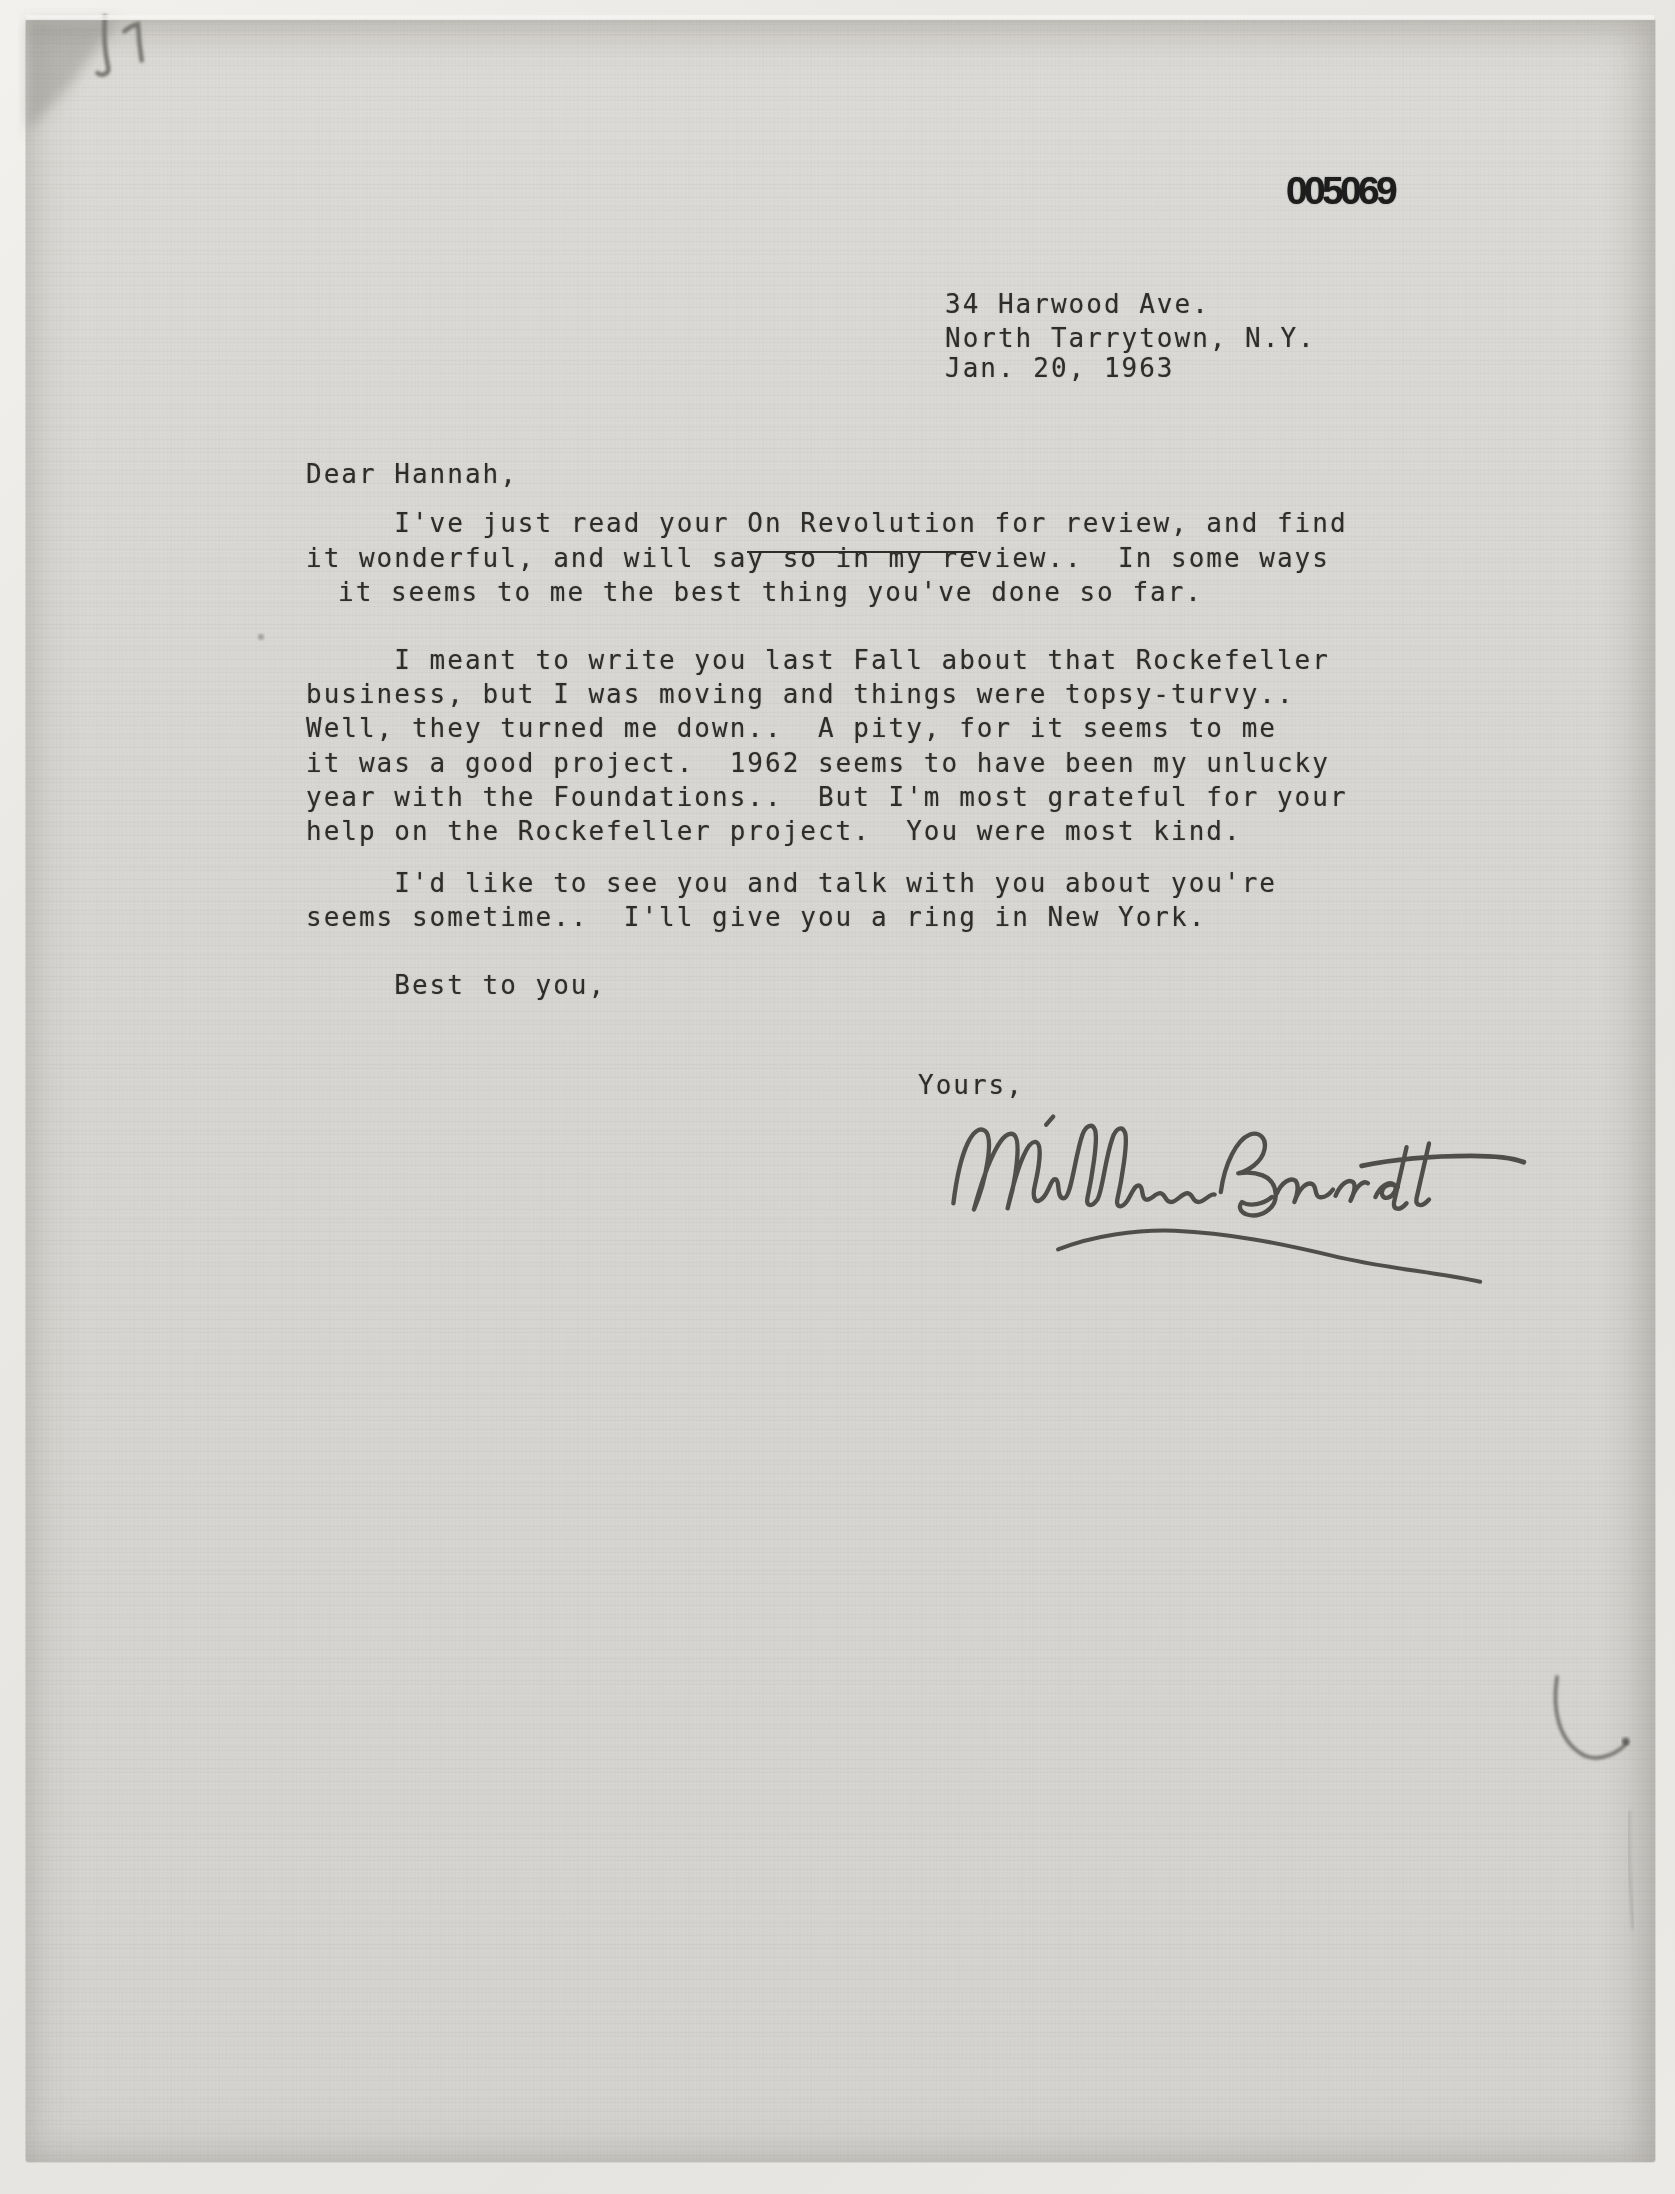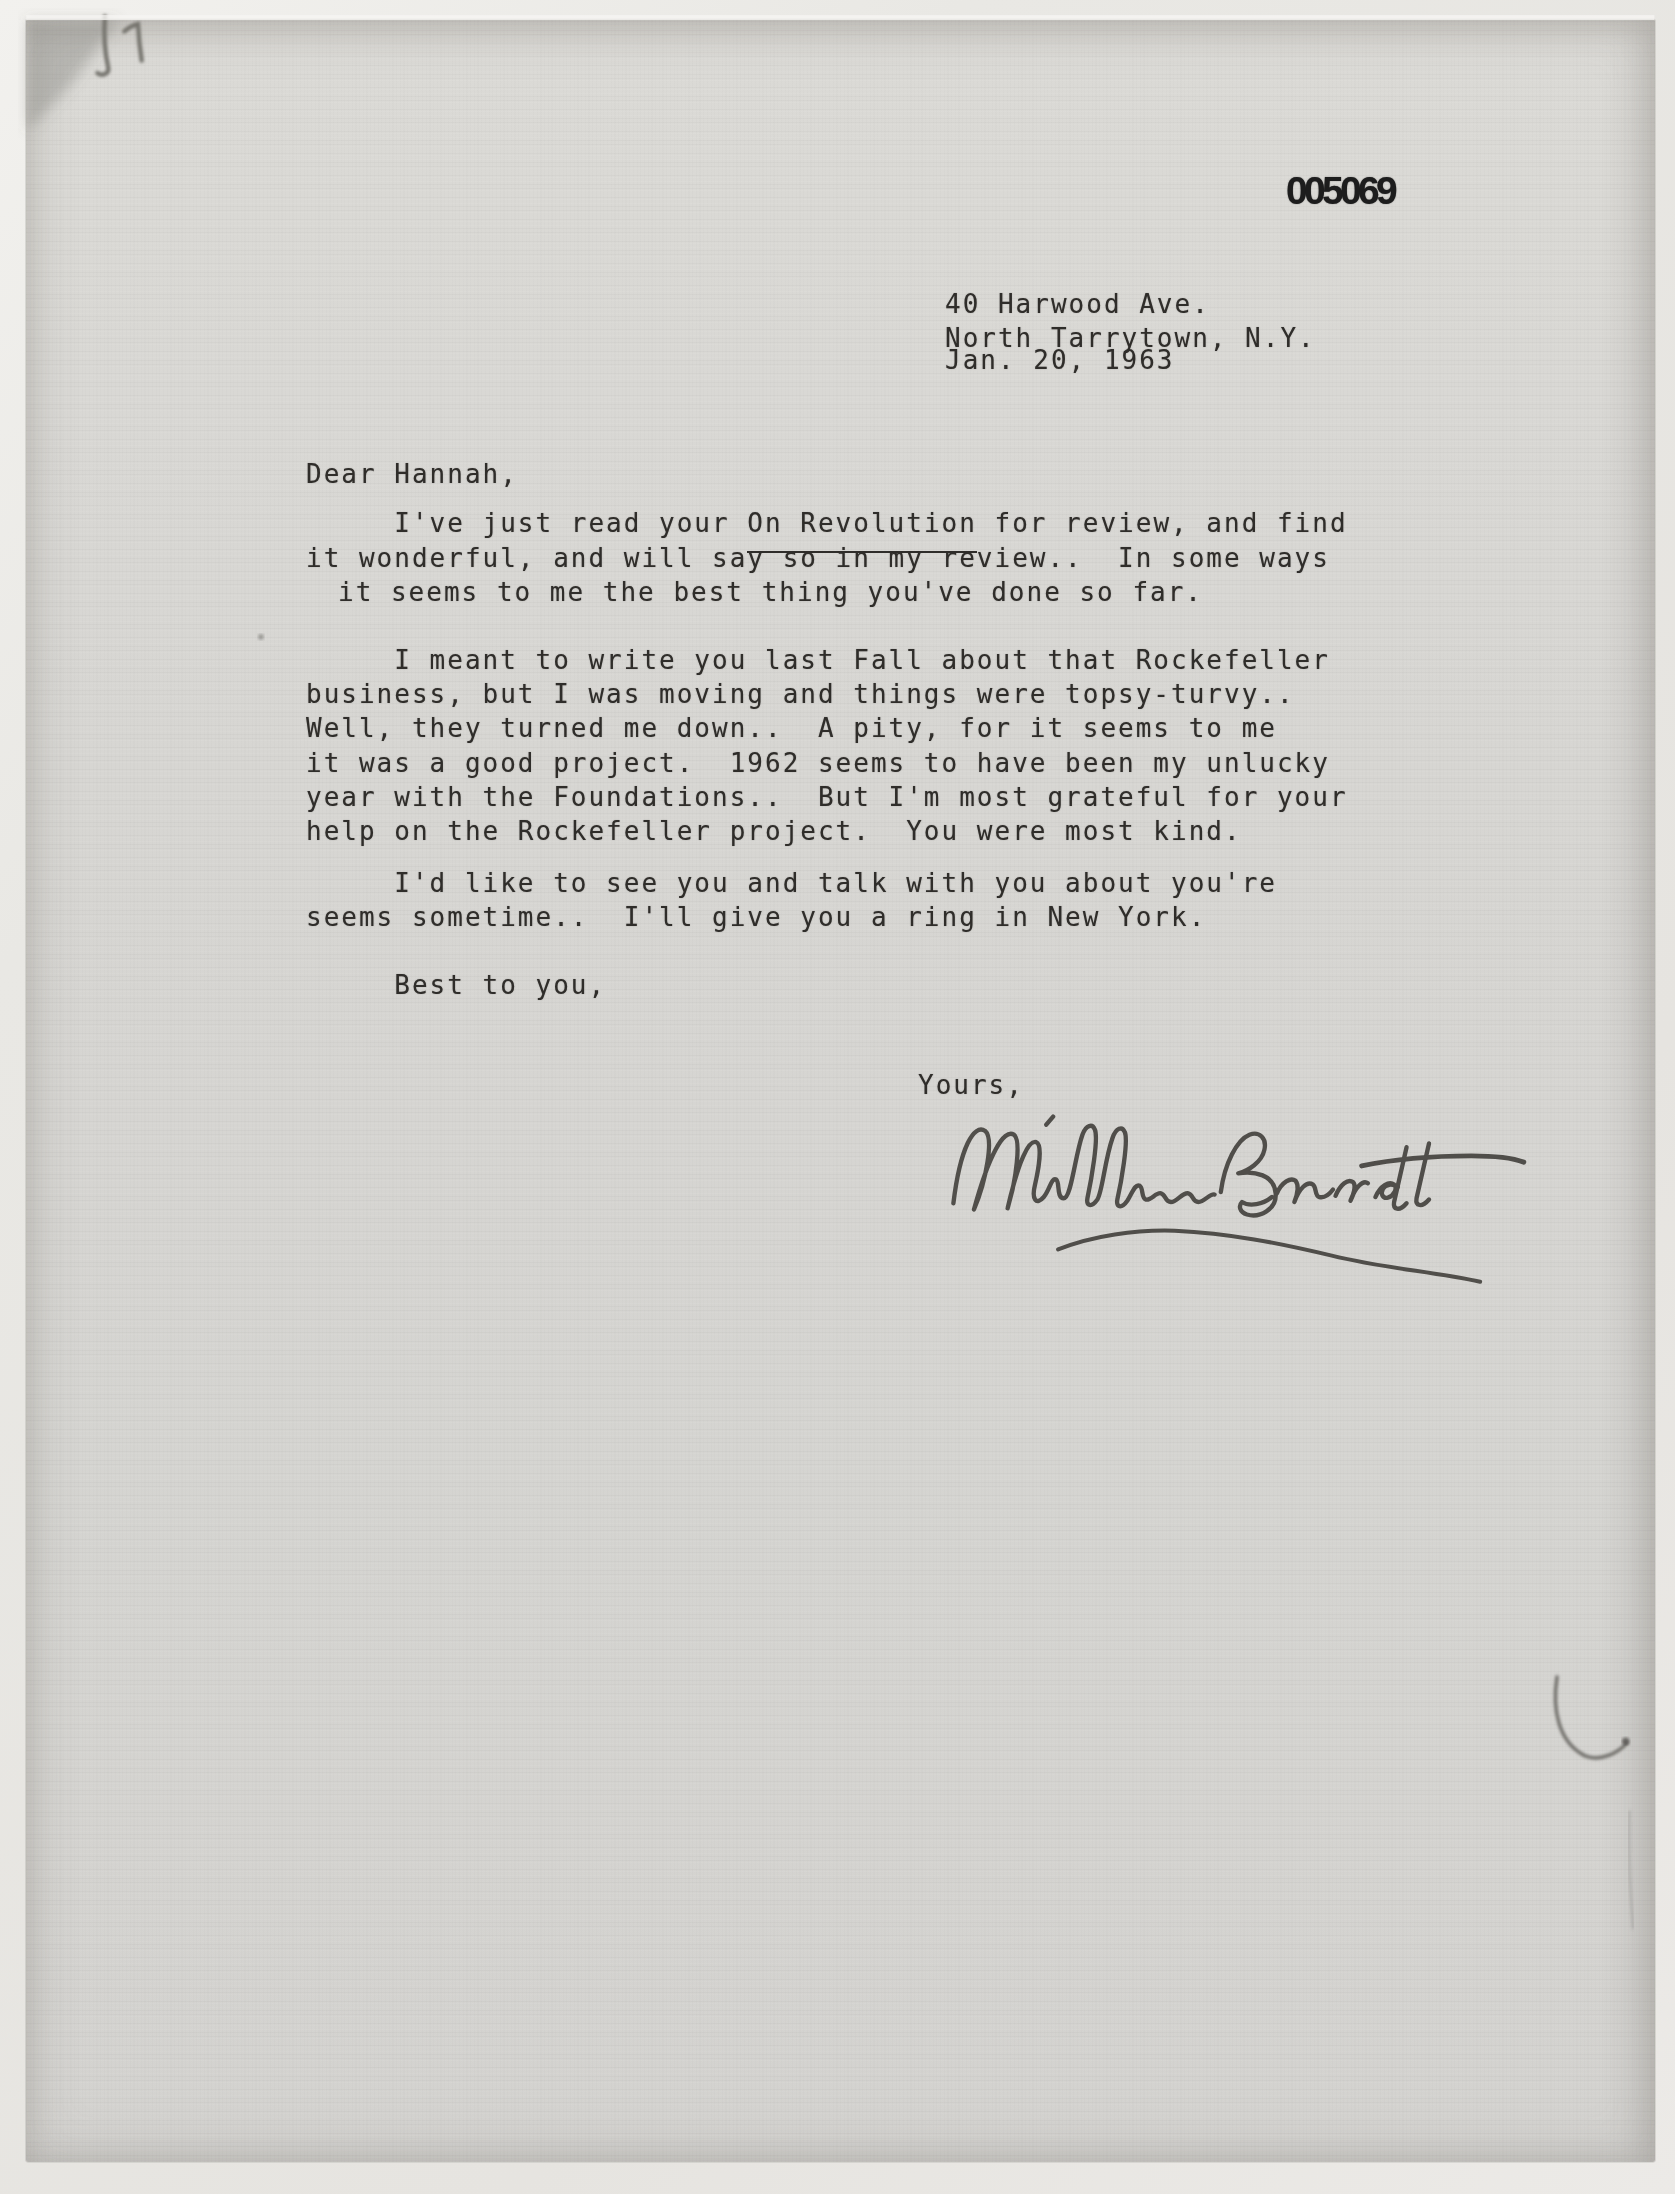--- a/index.html
+++ b/index.html
@@ -46,23 +46,23 @@
 </head>
 <body>
 
 <div class="page">
 
   <div class="paper"></div>
 
   <div class="stamp">005069</div>
 
   <div>
-    <div class="typed" style="left:945px;top:287px;">40 Harwood Ave.</div>
+    <div class="typed" style="left:945px;top:287px;">34 Harwood Ave.</div>
     <div class="typed" style="left:945px;top:321px;">North Tarrytown, N.Y.</div>
-    <div class="typed" style="left:945px;top:343px;">Jan. 20, 1963</div>
+    <div class="typed" style="left:945px;top:351px;">Jan. 20, 1963</div>
   </div>
 
   <div class="typed" style="left:306px;top:457px;">Dear Hannah,</div>
 
   <div>
     <div class="typed" style="left:306px;top:506px;"><span>     I've just read your </span><span class="u">On Revolution</span><span> for review, and find</span></div>
     <div class="typed" style="left:306px;top:541px;">it wonderful, and will say so in my review..  In some ways</div>
     <div class="typed" style="left:306px;top:575px;margin-left:32px;">it seems to me the best thing you've done so far.</div>
   </div>
 

